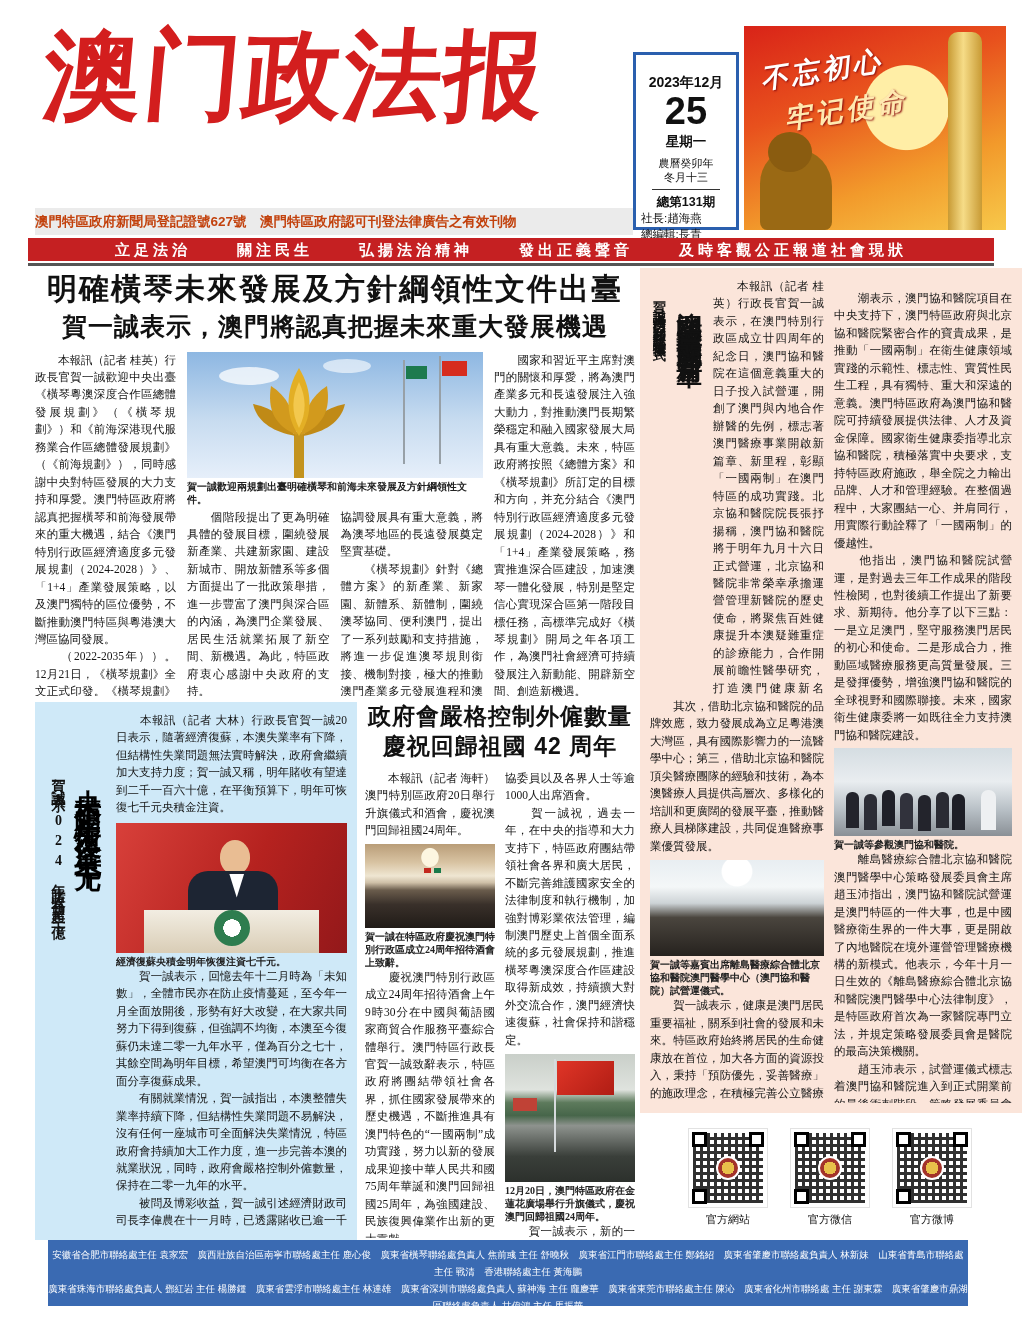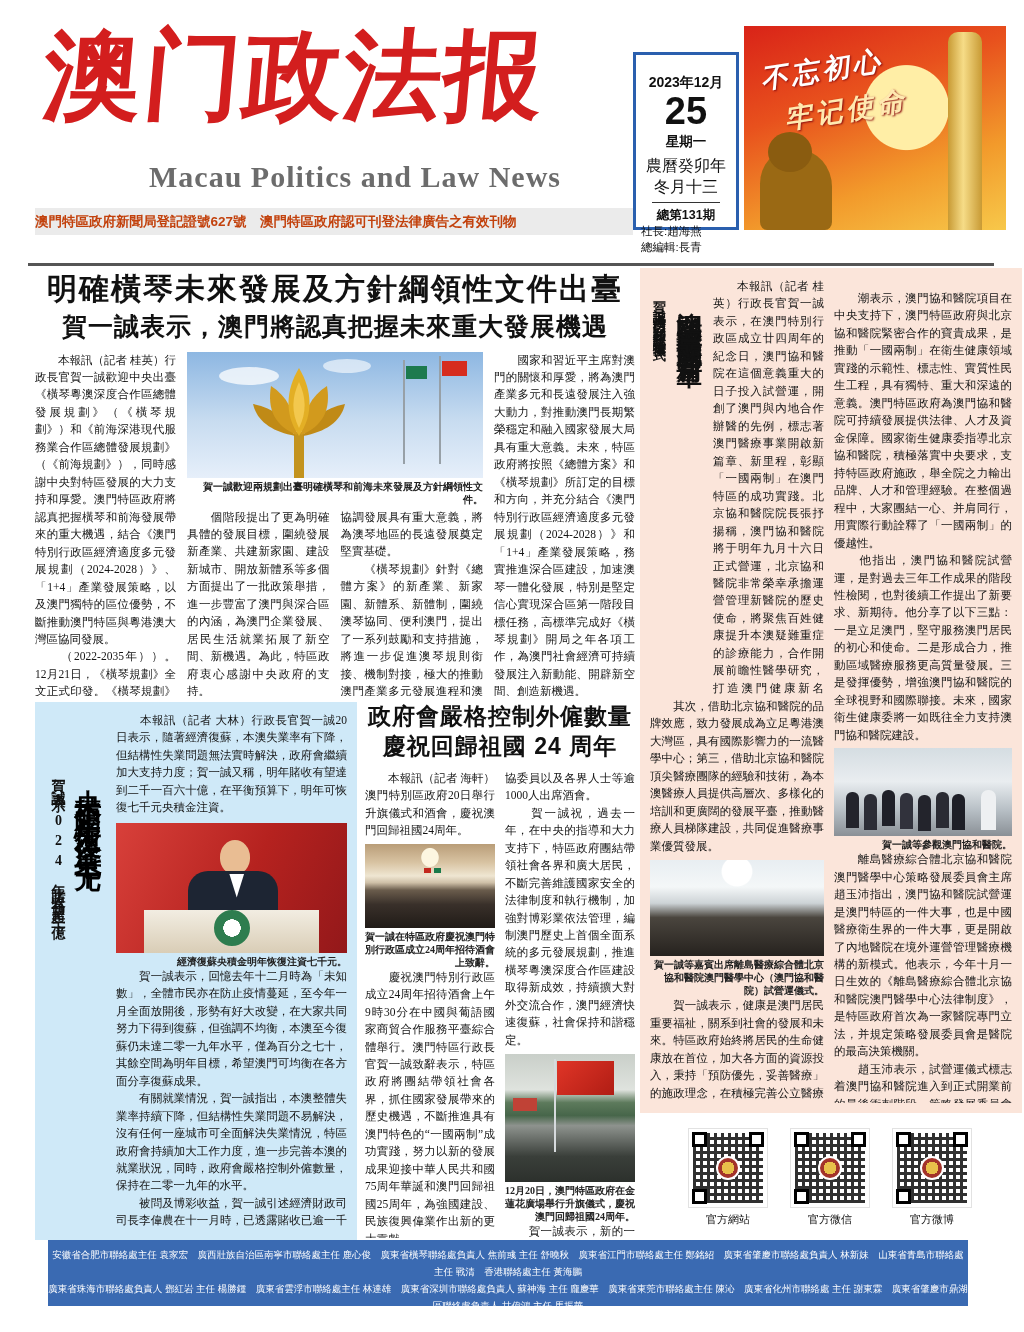--- a/index.html
+++ b/index.html
@@ -2,36 +2,36 @@
 <html><head>
 <meta charset="utf-8">
 <style>
   html,body{margin:0;padding:0;background:#ffffff;}
   .page{position:relative;width:1024px;height:1332px;background:#fff;overflow:hidden;
         font-family:"Liberation Serif","DejaVu Serif",serif;color:#111;}
   .abs{position:absolute;}
   .hei{font-family:"Liberation Sans","DejaVu Sans",sans-serif;}
   .jt{text-align:justify;white-space:pre-line;line-height:1.52;color:#151515;}
   .body-txt{font-size:11.5px;}
-  .cap{font-size:10px;font-weight:bold;text-align:right;line-height:1.3;color:#222;margin-top:2px;}
+  .cap{font-size:10px;font-weight:bold;text-align:left;line-height:1.3;color:#222;margin-top:2px;}
   .photo{position:relative;overflow:hidden;}
 
   
   .title{left:44px;top:8px;width:590px;font-size:98px;font-weight:900;color:#d31e1e;
          letter-spacing:2px;transform:skewX(-5deg);line-height:1.4;}
   .subtitle{left:140px;top:160px;width:430px;text-align:center;font-size:30px;font-weight:bold;
             color:#6c6c6c;letter-spacing:1px;}
   .regbar{left:35px;top:208px;width:598px;height:27px;background:#ebebeb;font-size:13.5px;
           font-weight:bold;line-height:27px;padding-left:0;box-sizing:border-box;color:#c2410c;}
   .datebox{left:633px;top:52px;width:106px;height:178px;border:3px solid #2a5fae;background:#fff;
            text-align:center;box-sizing:border-box;}
   .db-ym{font-size:14px;font-weight:bold;margin-top:19px;}
   .db-day{font-size:38px;font-weight:bold;line-height:1.05;}
   .db-week{font-size:13.5px;font-weight:bold;margin:1px 0 5px;}
-  .db-lunar{font-size:16px;line-height:1.3;}
+  .db-lunar{font-size:11px;line-height:1.3;}
   .db-sep{width:68%;border-top:1.5px solid #333;margin:5px auto 4px;}
   .db-issue{font-size:12.5px;font-weight:bold;}
   .db-staff{font-size:11.5px;text-align:left;padding-left:5px;line-height:1.35;}
   .mast-graphic{left:744px;top:26px;width:262px;height:204px;overflow:hidden;
      background:radial-gradient(circle at 62% 40%,#ffeea6 0 42px,rgba(255,238,166,0) 43px),
      linear-gradient(160deg,#d92318 0%,#e8511d 35%,#f29a2b 70%,#f7c84a 100%);}
   .mg-t1{position:absolute;left:16px;top:26px;color:#fff;font-size:27px;font-style:italic;
          font-weight:bold;transform:rotate(-9deg);letter-spacing:4px;text-shadow:1px 1px 2px #8d0f0f;}
   .mg-t2{position:absolute;left:40px;top:66px;color:#ffe9b0;font-size:27px;font-style:italic;
          font-weight:bold;transform:rotate(-9deg);letter-spacing:4px;text-shadow:1px 1px 2px #8d0f0f;}
@@ -131,21 +131,20 @@
   
   .footer{left:48px;top:1240px;width:920px;height:66px;background:#3a6ab2;color:#fff;text-align:center;
         font-size:9.5px;line-height:1.8;padding-top:6px;box-sizing:border-box;}
 </style>
 </head>
 <body>
 
 <div class="page">
 
   <div class="abs title">澳门政法报</div>
-  <div class="abs subtitle">Macau Politics and Law News</div>
   <div class="abs regbar hei">澳門特區政府新聞局登記證號627號　澳門特區政府認可刊登法律廣告之有效刊物</div>
 
   <div class="abs datebox hei">
     <div class="db-ym">2023年12月</div>
     <div class="db-day">25</div>
     <div class="db-week">星期一</div>
     <div class="db-lunar">農曆癸卯年</div>
     <div class="db-lunar">冬月十三</div>
     <div class="db-sep"></div>
     <div class="db-issue">總第131期</div>
@@ -153,20 +152,27 @@
     <div class="db-staff">總編輯:長青</div>
   </div>
 
   <div class="abs mast-graphic">
     <div class="mg-t1">不忘初心</div>
     <div class="mg-t2">牢记使命</div>
     <div class="mg-pillar"></div>
     <div class="mg-lion"></div>
   </div>
 
+  <div class="abs sloganbar hei">
+    <span>立足法治</span>
+    <span>關注民生</span>
+    <span>弘揚法治精神</span>
+    <span>發出正義聲音</span>
+    <span>及時客觀公正報道社會現狀</span>
+  </div>
   <div class="abs rule"></div>
 
   <div class="abs a1">
     <div class="a1-h1 hei">明確橫琴未來發展及方針綱領性文件出臺</div>
     <div class="a1-h2">賀一誠表示，澳門將認真把握未來重大發展機遇</div>
     <div class="a1-body">
       <div class="a1-c1 jt body-txt">　　本報訊（記者 桂英）行政長官賀一誠歡迎中央出臺《橫琴粵澳深度合作區總體發展規劃》（《橫琴規劃》）和《前海深港現代服務業合作區總體發展規劃》（《前海規劃》），同時感謝中央對特區發展的大力支持和厚愛。澳門特區政府將認真把握橫琴和前海發展帶來的重大機遇，結合《澳門特別行政區經濟適度多元發展規劃（2024-2028）》、「1+4」產業發展策略，以及澳門獨特的區位優勢，不斷推動澳門特區與粵港澳大灣區協同發展。
 　　（2022-2035年））。12月21日，《橫琴規劃》全文正式印發。《橫琴規劃》是圍繞深合區促進澳門經濟適度多元發展的初心，以推動「促進澳門經濟適度多元」、「澳琴一體化發展」為核心，從澳琴空間、產業、民生、城市建設等全方位一體化發展作出的系統謀劃、整體規劃，是明確深合區未來十年至十五年的發展藍圖和指導方針的綱領性文件。
 　　深合區建設，是中央政府支持澳門經濟適度多元、可持續發展的重要部署，是豐富「一國兩制」實踐的重大創舉，也是澳門融入國家發展大局的重要路徑。《橫琴規劃》依據《橫琴粵澳深度合作區建設總體方案》（下稱《總體方案》），聚焦2024年、2029年、2035年三</div>
       <div class="a1-mid">
@@ -217,21 +223,21 @@
 　　有關就業情況，賀一誠指出，本澳整體失業率持續下降，但結構性失業問題不易解決，沒有任何一座城市可全面解決失業情況，特區政府會持續加大工作力度，進一步完善本澳的就業狀況，同時，政府會嚴格控制外僱數量，保持在二零一九年的水平。
 　　被問及博彩收益，賀一誠引述經濟財政司司長李偉農在十一月時，已透露賭收已逾一千六百億澳門元，今年賭收早已達到原來預測的一千三百億澳門元目標，今年還有約十天，相信全年賭收可超過一千八百億澳門元，會較預期多逾百分之二十；賀一誠強調，二零二四年度財政預算是二千一百六十億澳門元，在此基礎上才達至平衡預算，故明年可依法恢復向每位合資格澳門居民的非強制中央公積金賬戶額外注入七千澳門元。
 　　賀一誠表示，現時旅游業，有較多游客前往街區的成果較好，但有區域仍未得到復蘇，政府已知悉，并仍在努力。
 　　對于拓展外國旅客市場，賀一誠表示，目前來自東南亞及東北亞的旅客數量恢復理想，至于歐美旅客受國際航綫仍未恢復穩定的影響，占比不到百分之十，今年訪澳的內地與外地游客，比例分別為百分之六十五百分之三十五及，特區政府會繼續與旅游業界共同努力，吸引更多國家和地區的旅客來澳。</div>
     </div>
   </div>
 
   <div class="abs flagart">
     <div class="fa-h hei">
       <div>政府會嚴格控制外僱數量</div>
-      <div>慶祝回歸祖國 24 周年</div>
+      <div>慶祝回歸祖國 42 周年</div>
     </div>
     <div class="fa-cols">
       <div class="fa-col">
         <div class="jt body-txt">　　本報訊（記者 海軒）澳門特別區政府20日舉行升旗儀式和酒會，慶祝澳門回歸祖國24周年。</div>
         <div class="hall-photo photo"></div>
         <div class="cap">賀一誠在特區政府慶祝澳門特別行政區成立24周年招待酒會上致辭。</div>
         <div class="jt body-txt">　　慶祝澳門特別行政區成立24周年招待酒會上午9時30分在中國與葡語國家商貿合作服務平臺綜合體舉行。澳門特區行政長官賀一誠致辭表示，特區政府將團結帶領社會各界，抓住國家發展帶來的歷史機遇，不斷推進具有澳門特色的“一國兩制”成功實踐，努力以新的發展成果迎接中華人民共和國75周年華誕和澳門回歸祖國25周年，為強國建設、民族復興偉業作出新的更大貢獻。</div>
 
       </div>
       <div class="fa-col">

